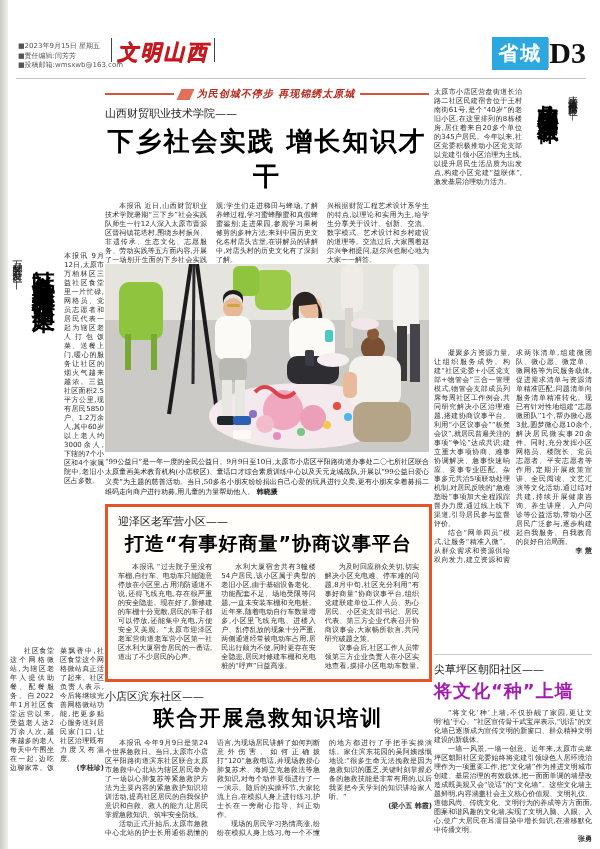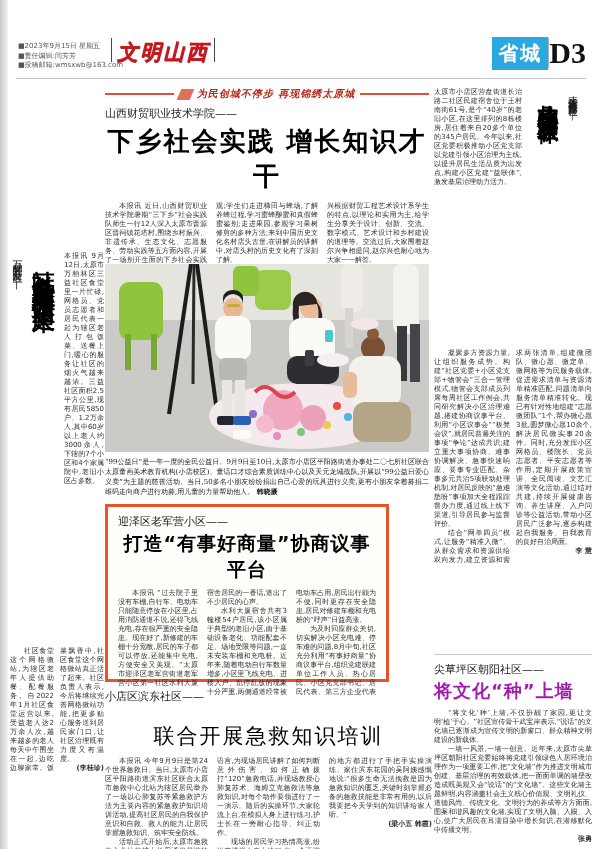--- a/index.html
+++ b/index.html
@@ -39,29 +39,29 @@
   .main-headline { font-size:26px; font-weight:bold; text-align:center; letter-spacing:2px; color:#000; margin:3px 0 8px; }
   .main-body { height:100px; column-count:3; column-gap:9px; }
 
   
   .photo { position:absolute; top:264px; left:105px; width:324px; height:188px; background:#cfcecb; overflow:hidden; }
   .caption { position:absolute; top:457px; left:105px; width:324px; font-size:7px; line-height:10px;
     font-family:"DejaVu Serif",serif; text-align:justify; color:#222; }
   .caption .credit { font-weight:bold; white-space:nowrap; }
 
   
-  .box-article { position:absolute; top:504px; left:105px; width:284px; height:178px;
+  .box-article { position:absolute; top:504px; left:105px; width:327px; height:178px;
     border:3px solid #e8542a; background:#fffefb; padding:7px 10px 6px; }
   .box-headline { font-size:19px; font-weight:bold; text-align:center; letter-spacing:1px; margin:2px 0 6px; color:#000; }
   .box-body { height:112px; column-count:3; column-gap:9px; }
 
   
   .bottom-article { position:absolute; top:689px; left:105px; width:327px; }
   .bottom-article .kicker { }
-  .bottom-headline { font-size:21px; font-weight:normal; text-align:center; letter-spacing:2px; margin:18px 0 7px; color:#000; }
+  .bottom-headline { font-size:21px; font-weight:bold; text-align:center; letter-spacing:2px; margin:0 0 7px; color:#000; }
   .bottom-body { height:112px; column-count:3; column-gap:9px; }
 
   
   .left-rail { position:absolute; top:252px; left:10px; width:94px; }
   .left-top { display:flex; height:386px; gap:4px; }
   .v-kicker { writing-mode:vertical-rl; font-size:10px; letter-spacing:2px; color:#1a1a1a; width:14px; }
   .v-headline { writing-mode:vertical-rl; font-size:23px; font-weight:bold; letter-spacing:3px; color:#000; width:32px; }
   .left-top .smallbody { flex:1; }
   .left-lower { margin-top:9px; height:190px; column-count:2; column-gap:6px; }
 

